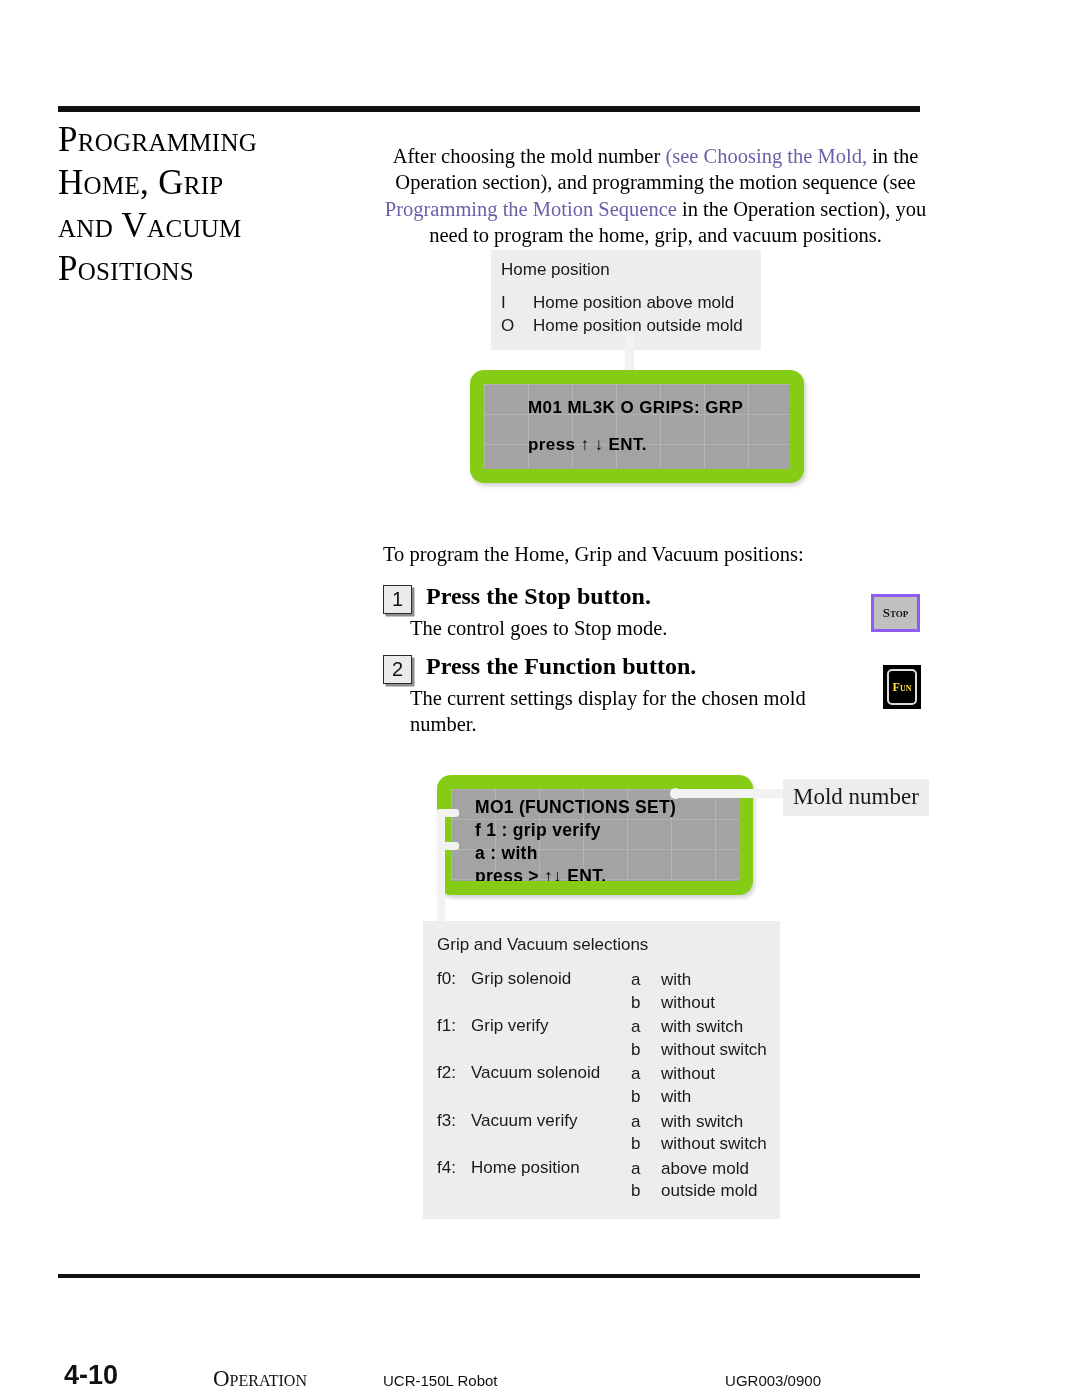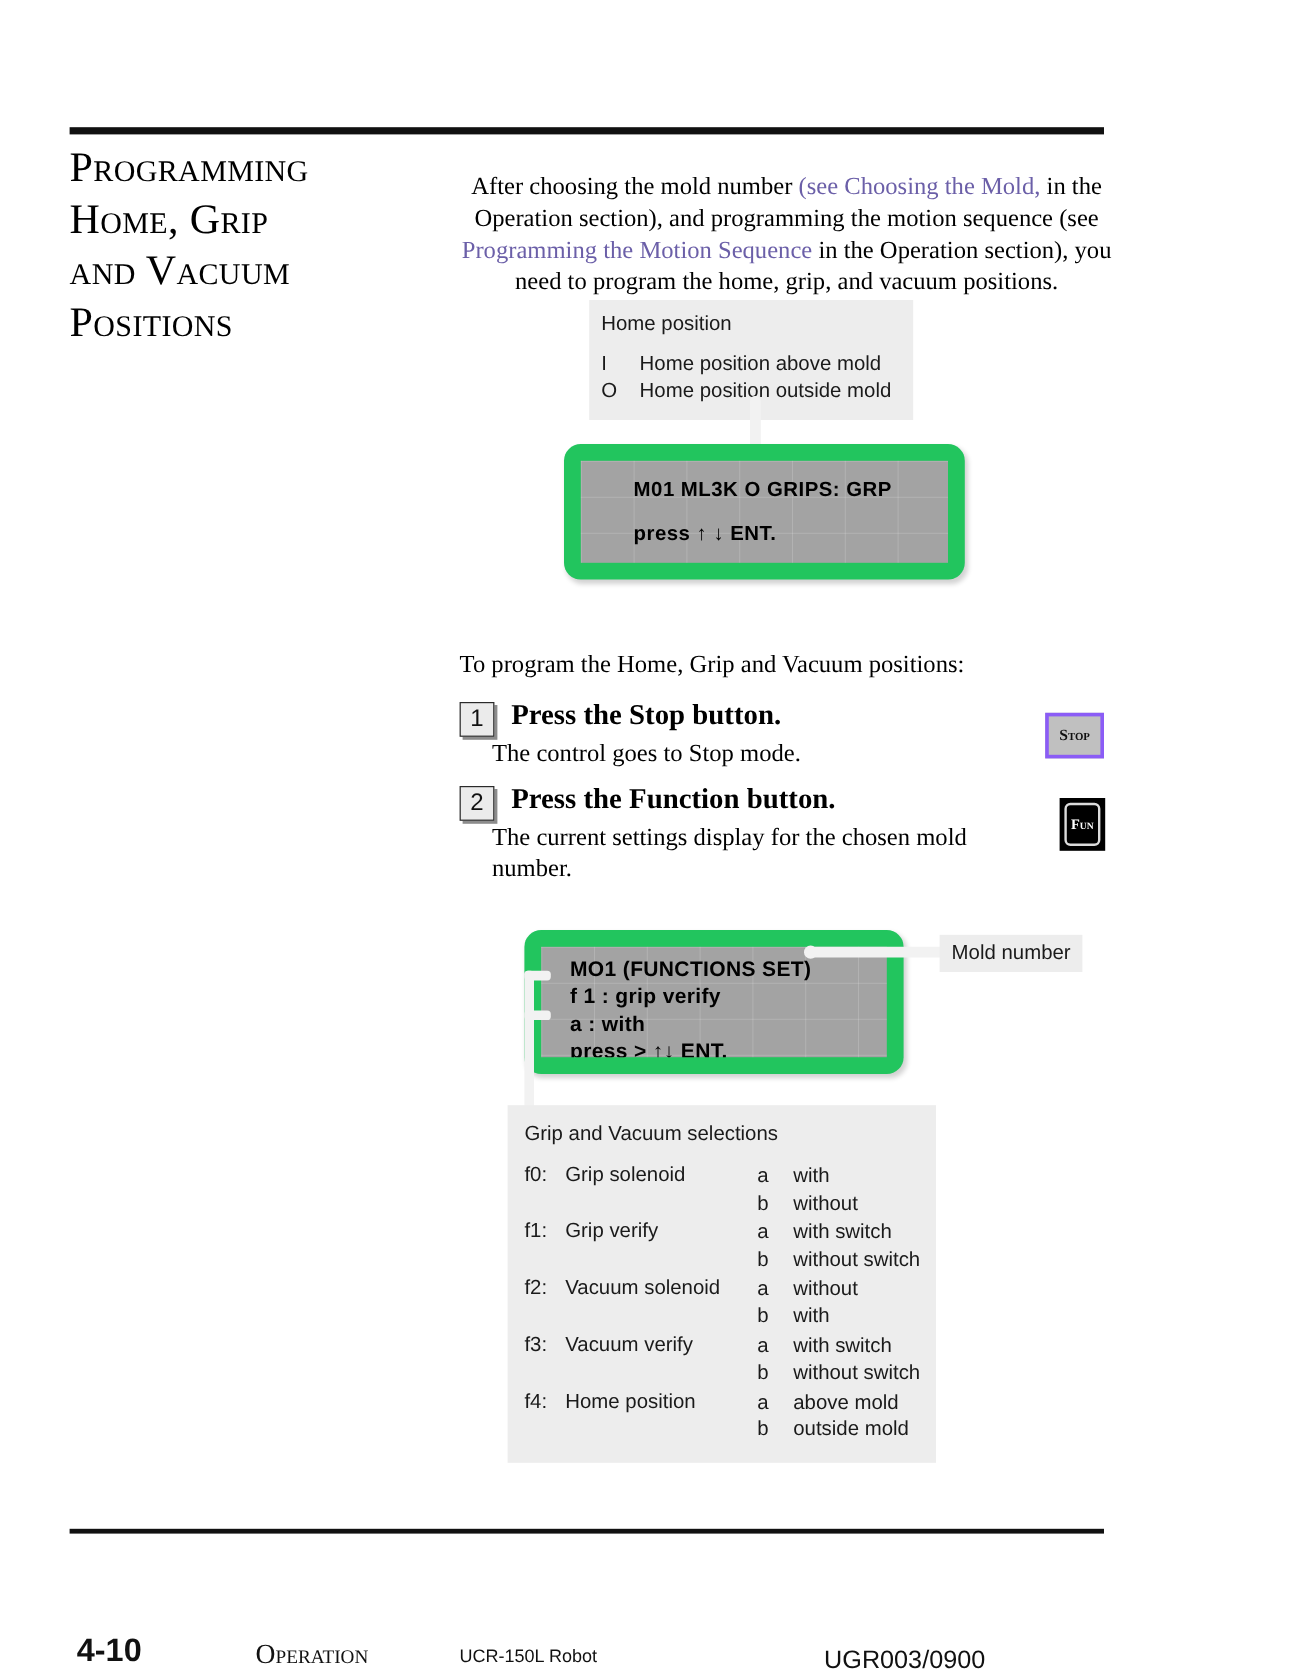--- a/index.html
+++ b/index.html
@@ -71,21 +71,21 @@
     font-size: 17px;
     color: #1a1a1a;
   }
   .callout-home .ch-title { margin-bottom: 12px; }
   .callout-home .ch-row { display: flex; line-height: 1.35; }
   .callout-home .ch-key { width: 32px; flex: 0 0 32px; }
 
   
   .lcd-wrap { position: absolute; }
   .lcd-bezel {
-    background: #22c55e;
+    background: #84cc16;
     border-radius: 14px;
     padding: 14px;
     box-shadow: 2px 3px 4px rgba(0,0,0,0.18);
   }
   .lcd-screen {
     background: #a3a3a3;
     position: relative;
     overflow: hidden;
     background-image:
       linear-gradient(to right, rgba(255,255,255,0.16) 1px, transparent 1px),
@@ -136,22 +136,22 @@
   #bracket-v  { left: 437px; top: 809px; width: 8px; height: 144px; border-radius: 3px; }
   #bracket-a1 { left: 437px; top: 809px; width: 22px; height: 8px; border-radius: 3px; }
   #bracket-a2 { left: 437px; top: 842px; width: 22px; height: 8px; border-radius: 3px; }
 
   
   .label-mold {
     position: absolute;
     left: 783px; top: 779px;
     background: #ededed;
     padding: 5px 10px 6px 10px;
-    font-family: Liberation Sans, sans-serif;
-    font-size: 17px;
+    font-family: Liberation Serif, serif;
+    font-size: 23px;
     color: #1a1a1a;
     white-space: nowrap;
   }
 
   
   .to-program {
     position: absolute;
     left: 383px; top: 543px;
     font-size: 20.5px;
   }
@@ -215,21 +215,21 @@
   }
   .btn-fun-inner {
     width: 100%; height: 100%;
     border: 2px solid #dcdcdc;
     border-radius: 5px;
     display: flex; align-items: center; justify-content: center;
     font-family: "Liberation Serif", serif;
     font-variant: small-caps;
     font-weight: bold;
     font-size: 12px;
-    color: #ffffff;
+    color: #fde047;
   }
 
   
   .selections {
     position: absolute;
     left: 423px; top: 921px;
     width: 357px;
     background: #ededed;
     padding: 14px 12px 14px 14px;
     font-family: "Liberation Sans", sans-serif;
@@ -262,21 +262,21 @@
   }
   .footer-model {
     position: absolute; left: 383px; top: 12px;
     font-family: "Liberation Sans", sans-serif;
     font-size: 15px;
     color: #111111;
   }
   .footer-doc {
     position: absolute; right: 98px; top: 12px;
     font-family: "Liberation Sans", sans-serif;
-    font-size: 21px;
+    font-size: 15px;
     color: #111111;
   }
 </style>
 </head>
 <body>
 
 <div class="page">
 
   <div class="rule-top"></div>
 

